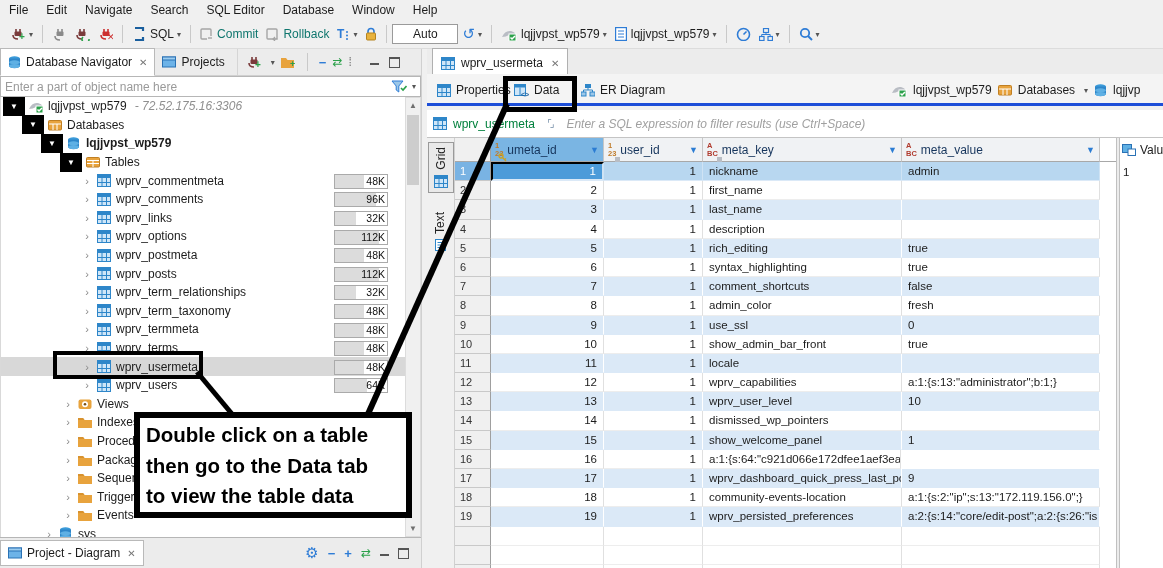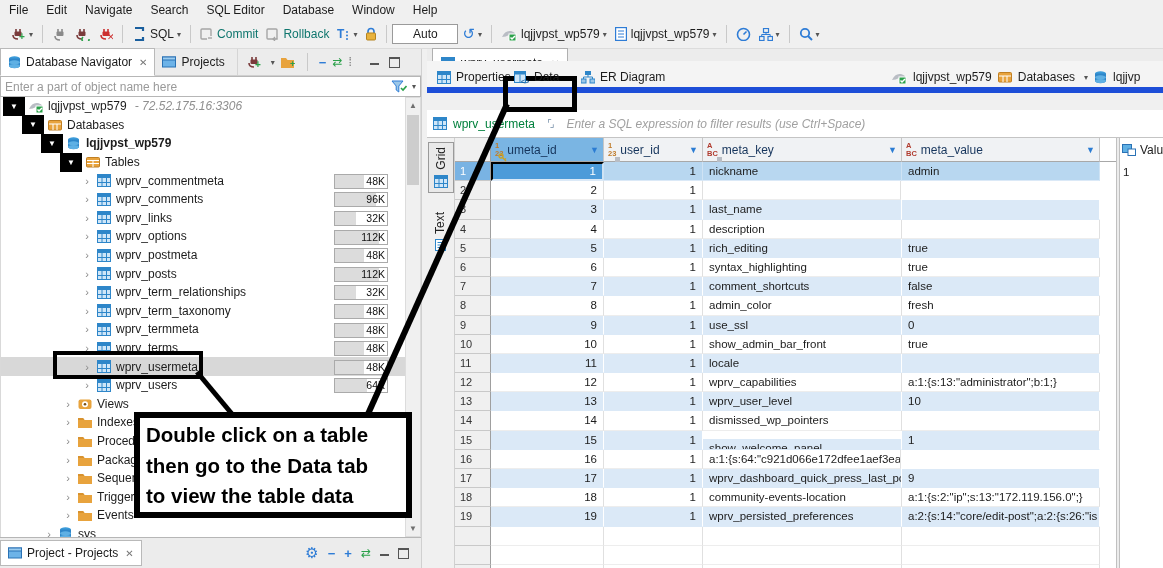--- a/index.html
+++ b/index.html
@@ -58,21 +58,21 @@
   
   .win-min{width:9px;height:3px;border-bottom:2px solid #555;}
   .win-max{width:9px;height:8px;border:1px solid #555;border-top:2px solid #555;}
   
   #v-divider{left:421px;top:49px;width:6px;height:519px;background:#f0f0f0;border-left:1px solid #d0d0d0;}
   
   #ed-tabbar{left:427px;top:49px;width:736px;height:29px;background:#ececec;border-bottom:1px solid #c8c8c8;
              display:flex;align-items:flex-end;box-sizing:border-box;}
   #ed-tab{display:flex;align-items:center;height:28px;background:#fff;border:1px solid #b0b0b0;border-bottom:none;
           padding:0 8px;margin-left:5px;}
-  #ed-subtabs{left:427px;top:61px;width:736px;height:32px;background:#f4f4f4;border-bottom:6px solid #1d4ed8;
+  #ed-subtabs{left:427px;top:74px;width:736px;height:32px;background:#f4f4f4;border-bottom:3px solid #1d4ed8;
               box-sizing:border-box;}
   .subtab{position:absolute;top:4px;display:flex;align-items:center;height:24px;padding:0 4px;}
   .subtab .lbl{margin-left:5px;}
   #sub-ctx{position:absolute;right:0;top:4px;height:24px;display:flex;align-items:center;gap:6px;
            overflow:hidden;width:272px;}
   #filterbar{left:427px;top:110px;width:736px;height:28px;background:#fff;border-bottom:1px solid #c4c4c4;
              box-sizing:border-box;display:flex;align-items:center;}
   #filter-table{color:#00803c;margin:0 6px 0 6px;}
   #filter-exp{color:#6f8aa5;font-size:10px;margin:0 6px;letter-spacing:-2px;}
   #filter-ph{color:#a0a0a0;font-style:italic;margin-left:8px;}
@@ -686,21 +686,21 @@
 </div>
 
 <div id="left-bottom" class="abs">
   <span class="ptab">
     <span class="ic">
         <svg width="14" height="12">
           <rect x="0.5" y="1" width="13" height="10" fill="#6db3e8" stroke="#2a72b5"></rect>
           <rect x="0.5" y="1" width="13" height="3" fill="#9ccdf0" stroke="#2a72b5"></rect>
         </svg>
       </span>
-    <span class="lbl">Project - Projects</span>
+    <span class="lbl">Project - Diagram</span>
     <span class="close-x">✕</span>
   </span>
   <span id="lb-icons">
     <span class="blue-glyph" style="font-size:15px;">⚙</span>
     <span class="blue-glyph" style="font-weight:bold;">−</span>
     <span class="blue-glyph" style="font-weight:bold;">+</span>
     <span class="green-glyph">⇄</span>
     <span class="win-min"></span>
     <span class="win-max"></span>
   </span>
@@ -866,20 +866,21 @@
         <div class="g-gut">1</div>
         <div class="g-cell num selcell" style="width: 113px;">1</div>
         <div class="g-cell num" style="width: 99px;">1</div>
         <div class="g-cell" style="width: 199px;">nickname</div>
         <div class="g-cell" style="width: 198px;">admin</div>
       </div>
       <div class="g-row">
         <div class="g-gut">2</div>
         <div class="g-cell num" style="width: 113px;">2</div>
         <div class="g-cell num" style="width: 99px;">1</div>
+        <div class="g-cell" style="width: 199px;">first_name</div>
         <div class="g-cell" style="width: 198px;"></div>
       </div>
       <div class="g-row alt">
         <div class="g-gut">3</div>
         <div class="g-cell num" style="width: 113px;">3</div>
         <div class="g-cell num" style="width: 99px;">1</div>
         <div class="g-cell" style="width: 199px;">last_name</div>
         <div class="g-cell" style="width: 198px;"></div>
       </div>
       <div class="g-row">
@@ -956,21 +957,21 @@
         <div class="g-gut">14</div>
         <div class="g-cell num" style="width: 113px;">14</div>
         <div class="g-cell num" style="width: 99px;">1</div>
         <div class="g-cell" style="width: 199px;">dismissed_wp_pointers</div>
         <div class="g-cell" style="width: 198px;"></div>
       </div>
       <div class="g-row alt">
         <div class="g-gut">15</div>
         <div class="g-cell num" style="width: 113px;">15</div>
         <div class="g-cell num" style="width: 99px;">1</div>
-        <div class="g-cell" style="width: 199px; margin-top: 8px;">show_welcome_panel</div>
+        <div class="g-cell" style="width: 199px;">show_welcome_panel</div>
         <div class="g-cell" style="width: 198px;">1</div>
       </div>
       <div class="g-row">
         <div class="g-gut">16</div>
         <div class="g-cell num" style="width: 113px;">16</div>
         <div class="g-cell num" style="width: 99px;">1</div>
         <div class="g-cell" style="width: 198px;">a:1:{s:64:"c921d066e172dfee1aef3eac</div>
       </div>
       <div class="g-row alt">
         <div class="g-gut">17</div>

